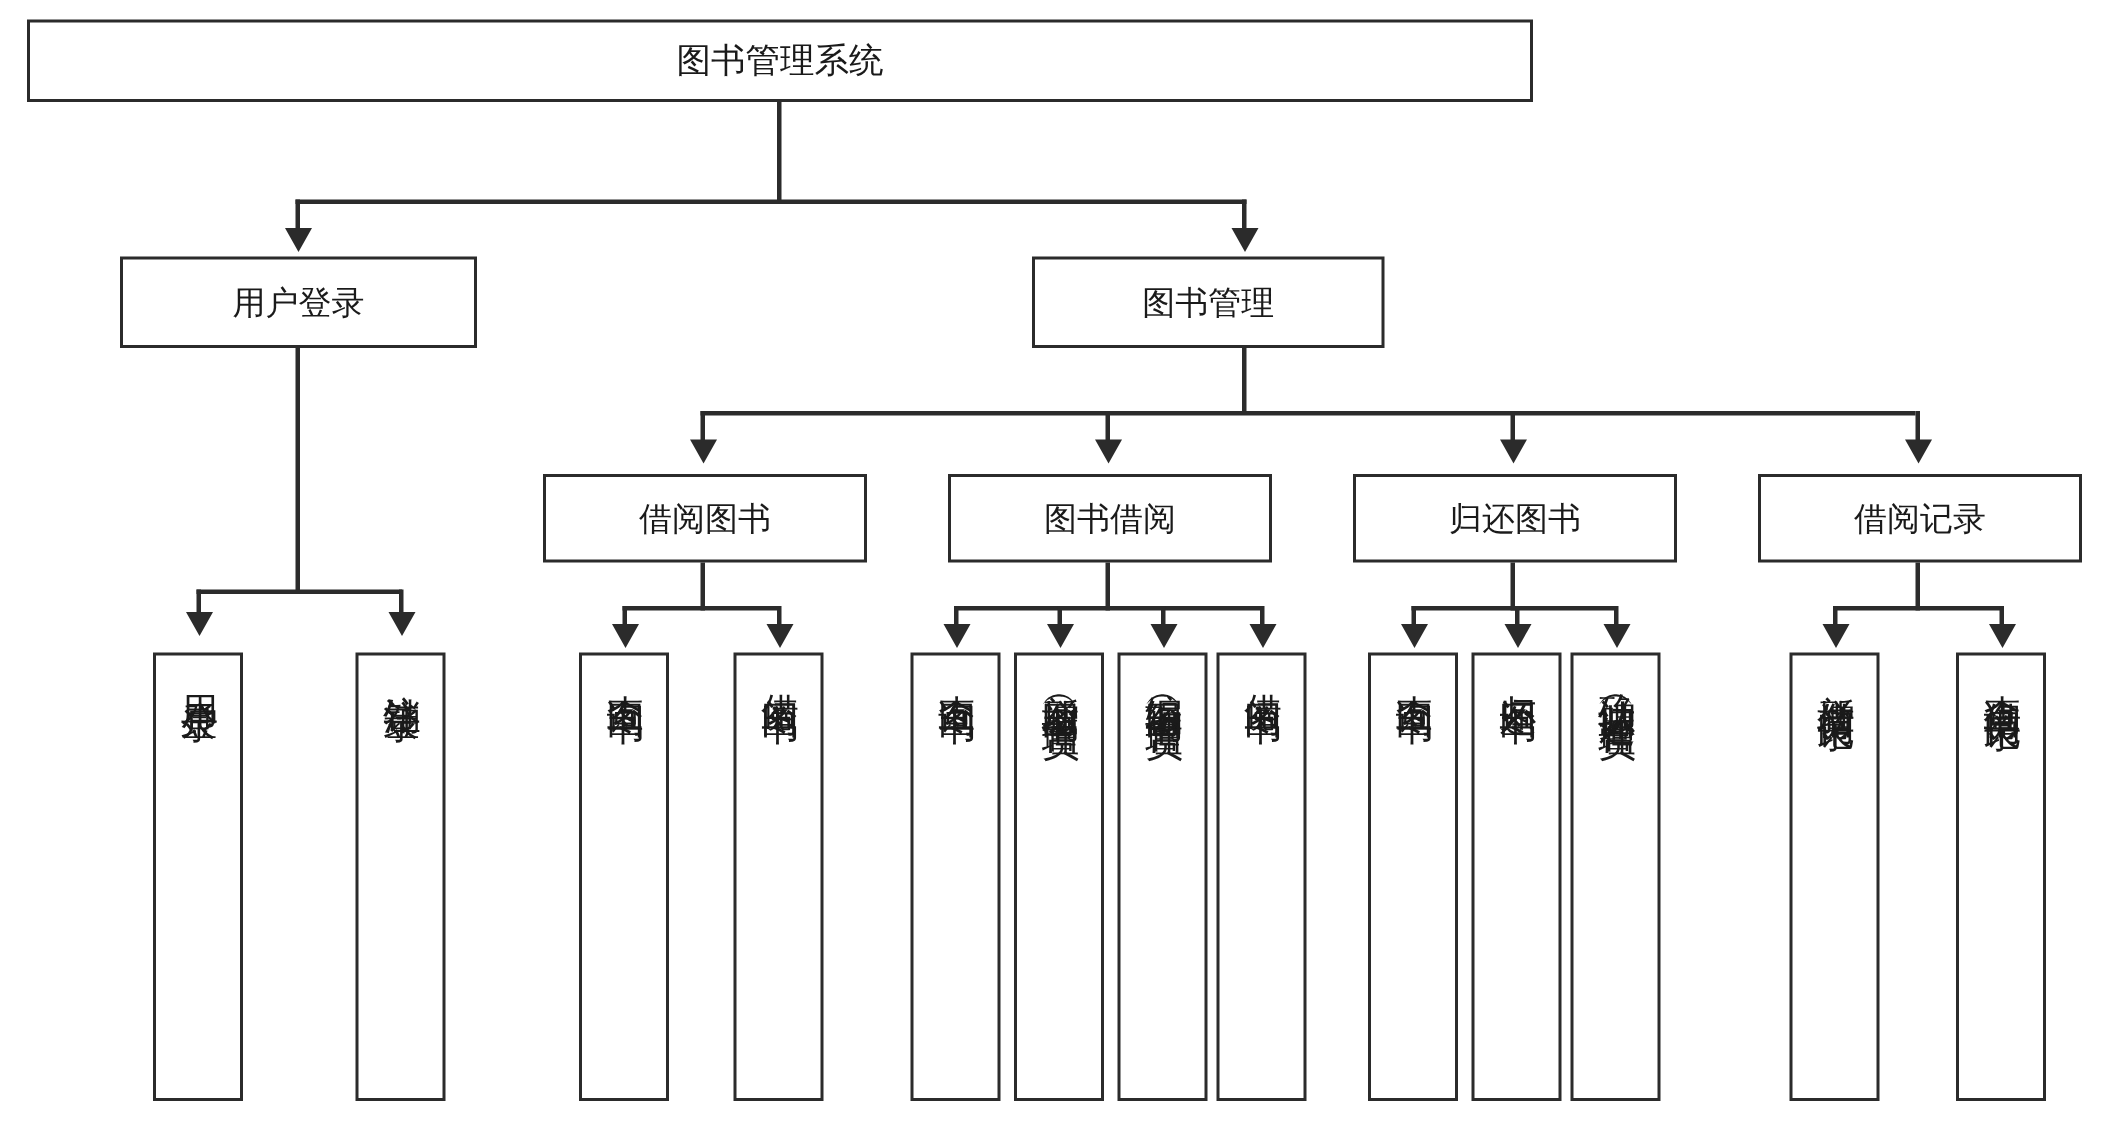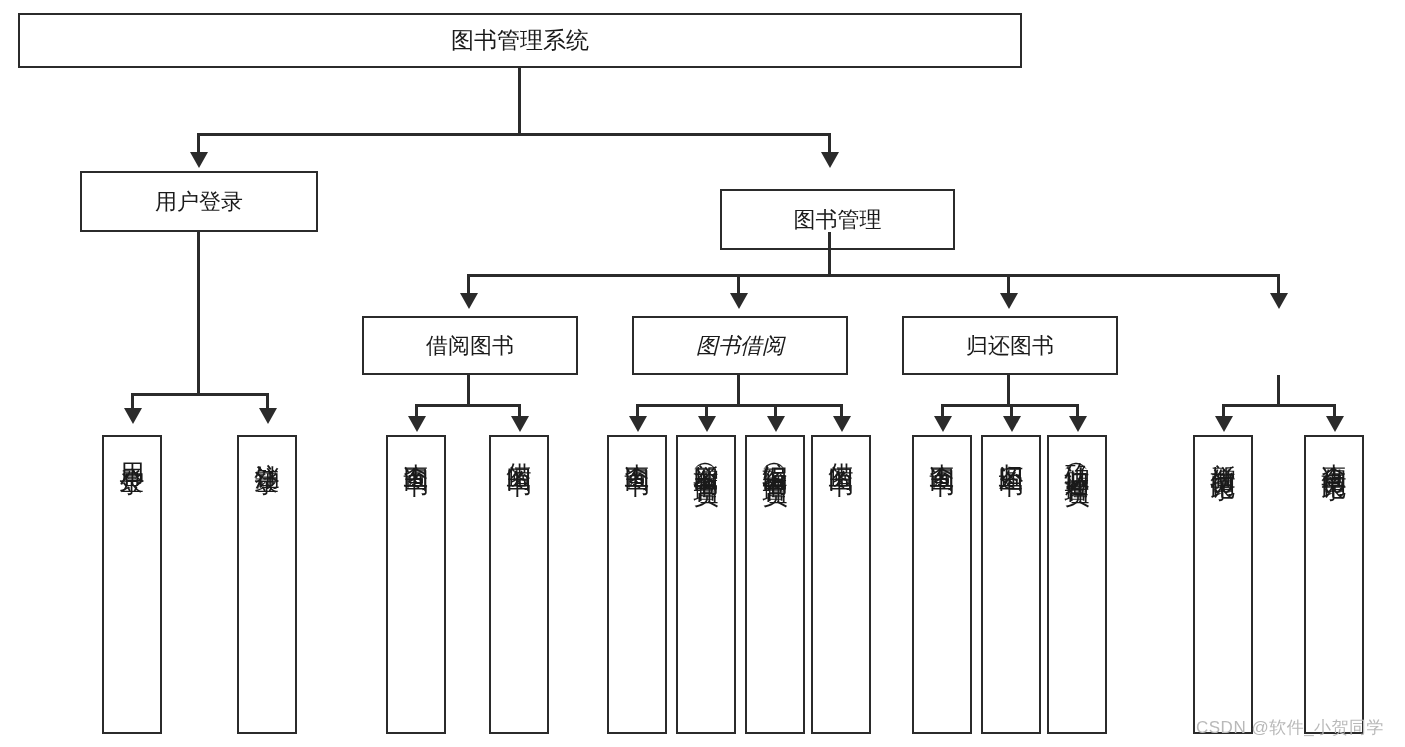--- a/index.html
+++ b/index.html
@@ -83,21 +83,21 @@
   <div class="hline" style="left:197px;top:133px;width:634px;"></div>
   <div class="vline" style="left:197px;top:133px;height:22px;"></div>
   <div class="arrow" style="left:190px;top:152px;"></div>
   <div class="vline" style="left:828px;top:133px;height:22px;"></div>
   <div class="arrow" style="left:821px;top:152px;"></div>
 
   <div class="node lvl2" style="left:80px;top:171px;width:238px;height:61px;">
     <span class="label">用户登录</span>
   </div>
 
-  <div class="node lvl2" style="left:720px;top:171px;width:235px;height:61px;margin-top:18px;">
+  <div class="node lvl2" style="left:688px;top:171px;width:235px;height:61px;">
     <span class="label">图书管理</span>
   </div>
 
   <div class="vline" style="left:197px;top:232px;height:164px;"></div>
   <div class="hline" style="left:131px;top:393px;width:137px;"></div>
   <div class="vline" style="left:131px;top:393px;height:18px;"></div>
   <div class="arrow" style="left:124px;top:408px;"></div>
   <div class="vline" style="left:266px;top:393px;height:18px;"></div>
   <div class="arrow" style="left:259px;top:408px;"></div>
 
@@ -108,25 +108,28 @@
   <div class="vline" style="left:737px;top:274px;height:22px;"></div>
   <div class="arrow" style="left:730px;top:293px;"></div>
   <div class="vline" style="left:1007px;top:274px;height:22px;"></div>
   <div class="arrow" style="left:1000px;top:293px;"></div>
   <div class="vline" style="left:1277px;top:274px;height:22px;"></div>
   <div class="arrow" style="left:1270px;top:293px;"></div>
 
   <div class="node lvl3" style="left:362px;top:316px;width:216px;height:59px;">
     <span class="label">借阅图书</span>
   </div>
-  <div class="node lvl3" style="left:632px;top:316px;width:216px;height:59px;font-style:italic;">
+  <div class="node lvl3" style="left:632px;top:316px;width:216px;height:59px;">
     <span class="label">图书借阅</span>
   </div>
   <div class="node lvl3" style="left:902px;top:316px;width:216px;height:59px;">
     <span class="label">归还图书</span>
+  </div>
+  <div class="node lvl3" style="left:1172px;top:316px;width:216px;height:59px;">
+    <span class="label">借阅记录</span>
   </div>
 
   <div class="vline" style="left:467px;top:375px;height:32px;"></div>
   <div class="hline" style="left:415px;top:404px;width:105px;"></div>
   <div class="vline" style="left:415px;top:404px;height:15px;"></div>
   <div class="arrow" style="left:408px;top:416px;"></div>
   <div class="vline" style="left:518px;top:404px;height:15px;"></div>
   <div class="arrow" style="left:511px;top:416px;"></div>
 
   <div class="vline" style="left:737px;top:375px;height:32px;"></div>
@@ -193,15 +196,14 @@
     <span class="label">确认归还（管理员）</span>
   </div>
 
   <div class="node leaf" style="left:1193px;top:435px;width:60px;height:299px;">
     <span class="label">新增借阅记录</span>
   </div>
   <div class="node leaf" style="left:1304px;top:435px;width:60px;height:299px;">
     <span class="label">查询借阅记录</span>
   </div>
 
-  <div class="watermark" style="left:1196px;top:716px;">CSDN @软件_小贺同学</div>
 
 </div>
 
 </body></html>

